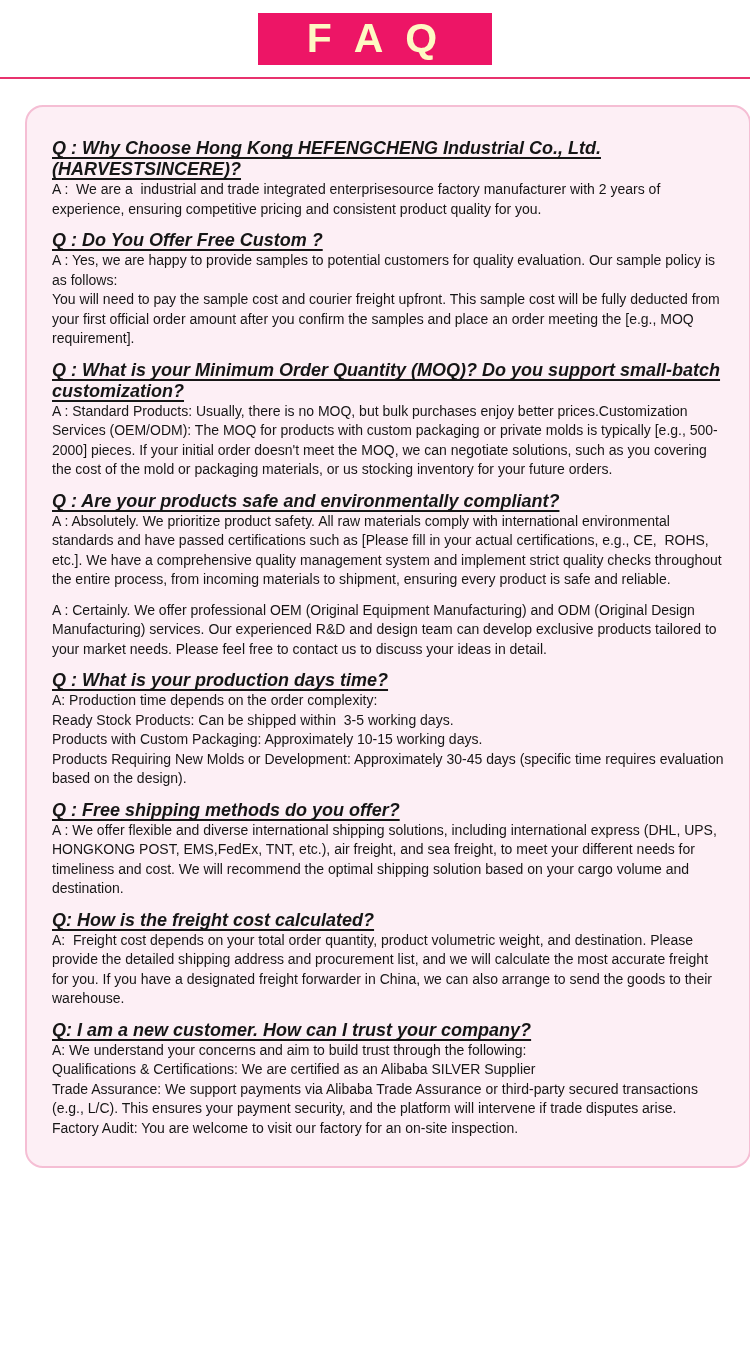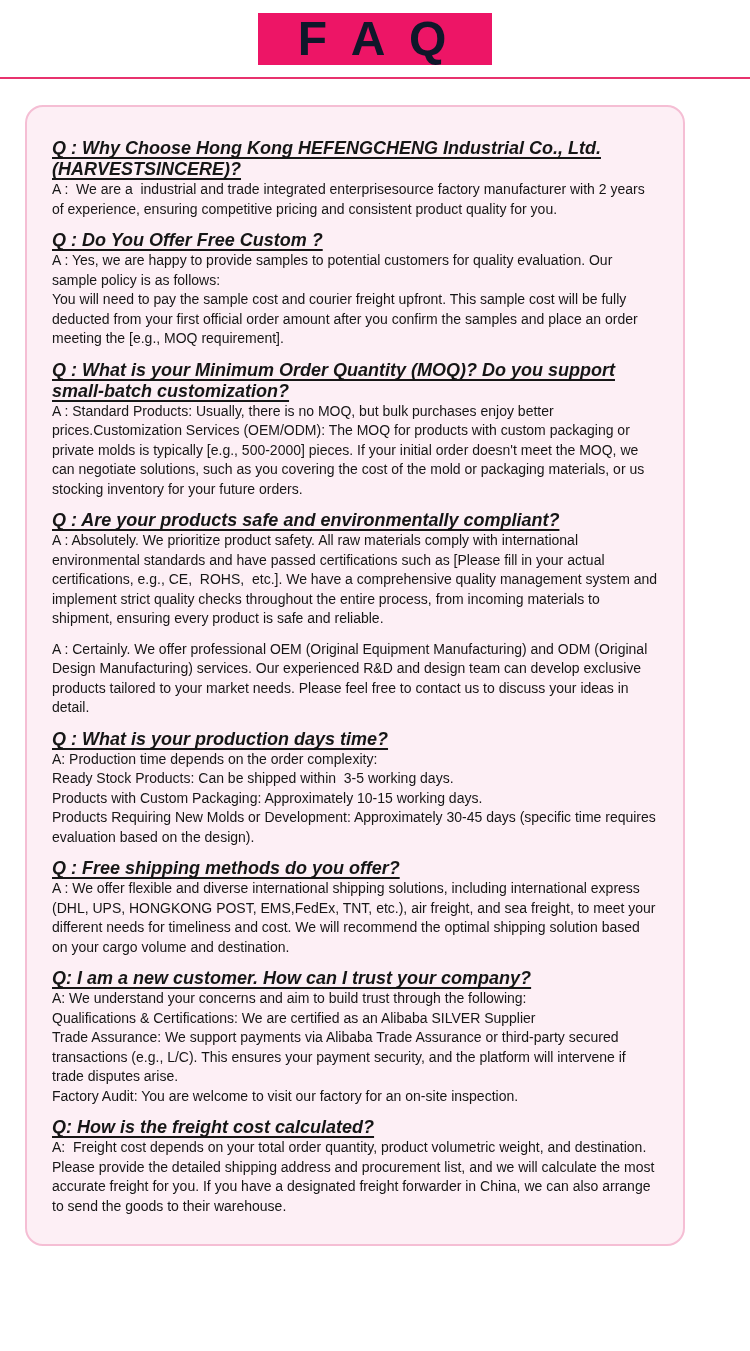--- a/index.html
+++ b/index.html
@@ -21,35 +21,35 @@
   .banner{
     width:234px;
     height:52px;
     margin:13px auto 0 auto;
     background:var(--brand_pink);
     display:flex;
     align-items:center;
     justify-content:center;
   }
   .banner-title{
-    color:#0f172a;
-    font-size:48px;
+    color:#fef9c3;
+    font-size:41px;
     font-weight:bold;
     letter-spacing:6px;
     white-space:pre;
     transform:translateY(-1px);
   }
   .divider{
     width:750px;
     height:2px;
     background:var(--divider_pink);
     margin-top:12px;
   }
   .faq-panel{
-    width:660px;
+    width:726px;
     margin:26px 25px 22px 25px;
     background:var(--panel_bg);
     border:2px solid var(--panel_border);
     border-radius:18px;
     padding:31px 25px 28px 25px;
   }
   .faq-item{margin-bottom:11px;}
   .faq-item:last-child{margin-bottom:0;}
   .question{
     font-size:18px;
@@ -112,25 +112,25 @@
 Products with Custom Packaging: Approximately 10-15 working days.
 Products Requiring New Molds or Development: Approximately 30-45 days (specific time requires evaluation based on the design).</div>
   </div>
 
   <div class="faq-item">
     <div class="question">Q : Free shipping methods do you offer?</div>
     <div class="answer">A : We offer flexible and diverse international shipping solutions, including international express (DHL, UPS, HONGKONG POST, EMS,FedEx, TNT, etc.), air freight, and sea freight, to meet your different needs for timeliness and cost. We will recommend the optimal shipping solution based on your cargo volume and destination.</div>
   </div>
 
   <div class="faq-item">
+    <div class="question">Q: How is the freight cost calculated?</div>
+    <div class="answer">A:  Freight cost depends on your total order quantity, product volumetric weight, and destination. Please provide the detailed shipping address and procurement list, and we will calculate the most accurate freight for you. If you have a designated freight forwarder in China, we can also arrange to send the goods to their warehouse.</div>
+  </div>
+
+  <div class="faq-item">
     <div class="question">Q: I am a new customer. How can I trust your company?</div>
     <div class="answer">A: We understand your concerns and aim to build trust through the following:
 Qualifications &amp; Certifications: We are certified as an Alibaba SILVER Supplier
 Trade Assurance: We support payments via Alibaba Trade Assurance or third-party secured transactions (e.g., L/C). This ensures your payment security, and the platform will intervene if trade disputes arise.
 Factory Audit: You are welcome to visit our factory for an on-site inspection.</div>
   </div>
-
-  <div class="faq-item">
-    <div class="question">Q: How is the freight cost calculated?</div>
-    <div class="answer">A:  Freight cost depends on your total order quantity, product volumetric weight, and destination. Please provide the detailed shipping address and procurement list, and we will calculate the most accurate freight for you. If you have a designated freight forwarder in China, we can also arrange to send the goods to their warehouse.</div>
-  </div>
 </div>
 </div>
 
 </body></html>

